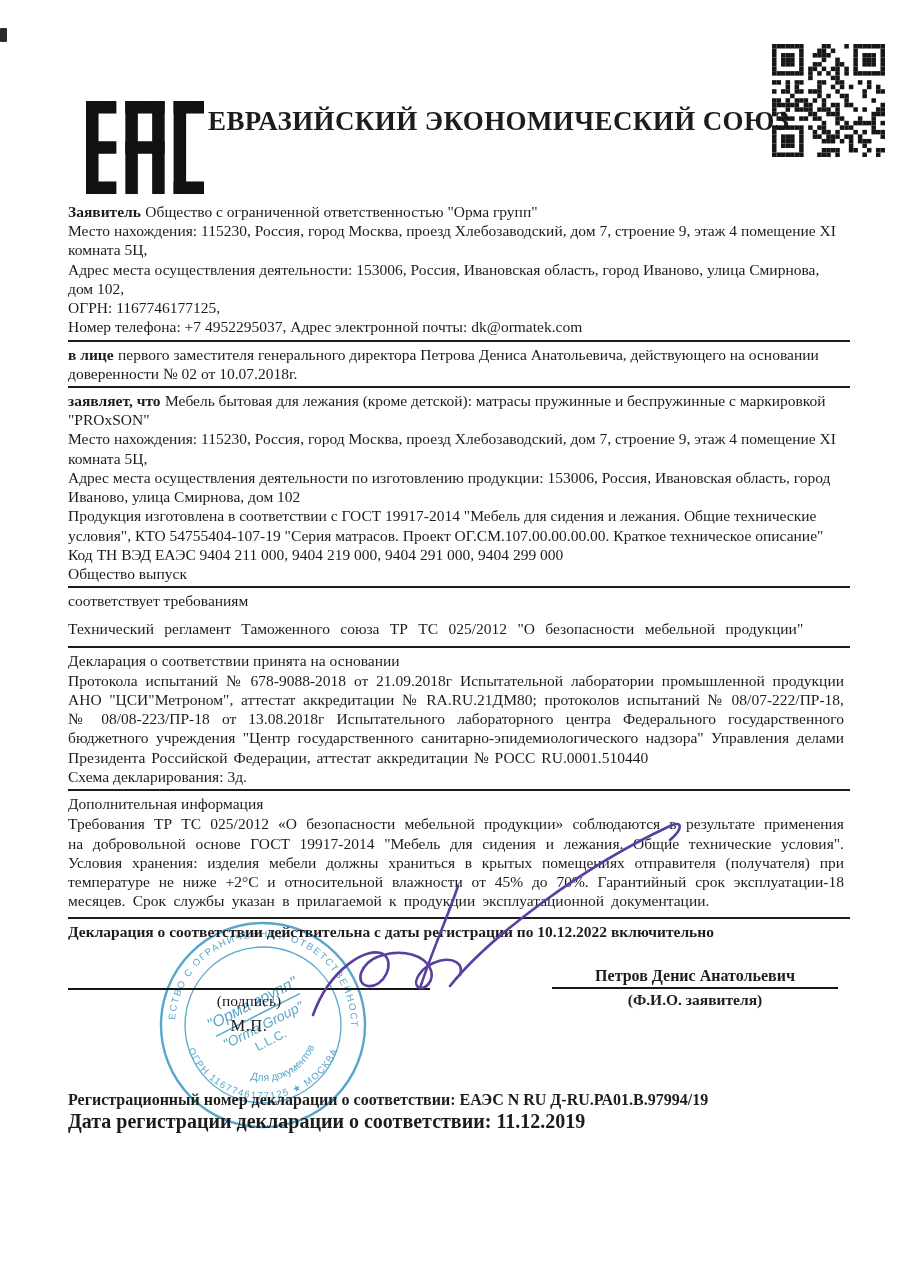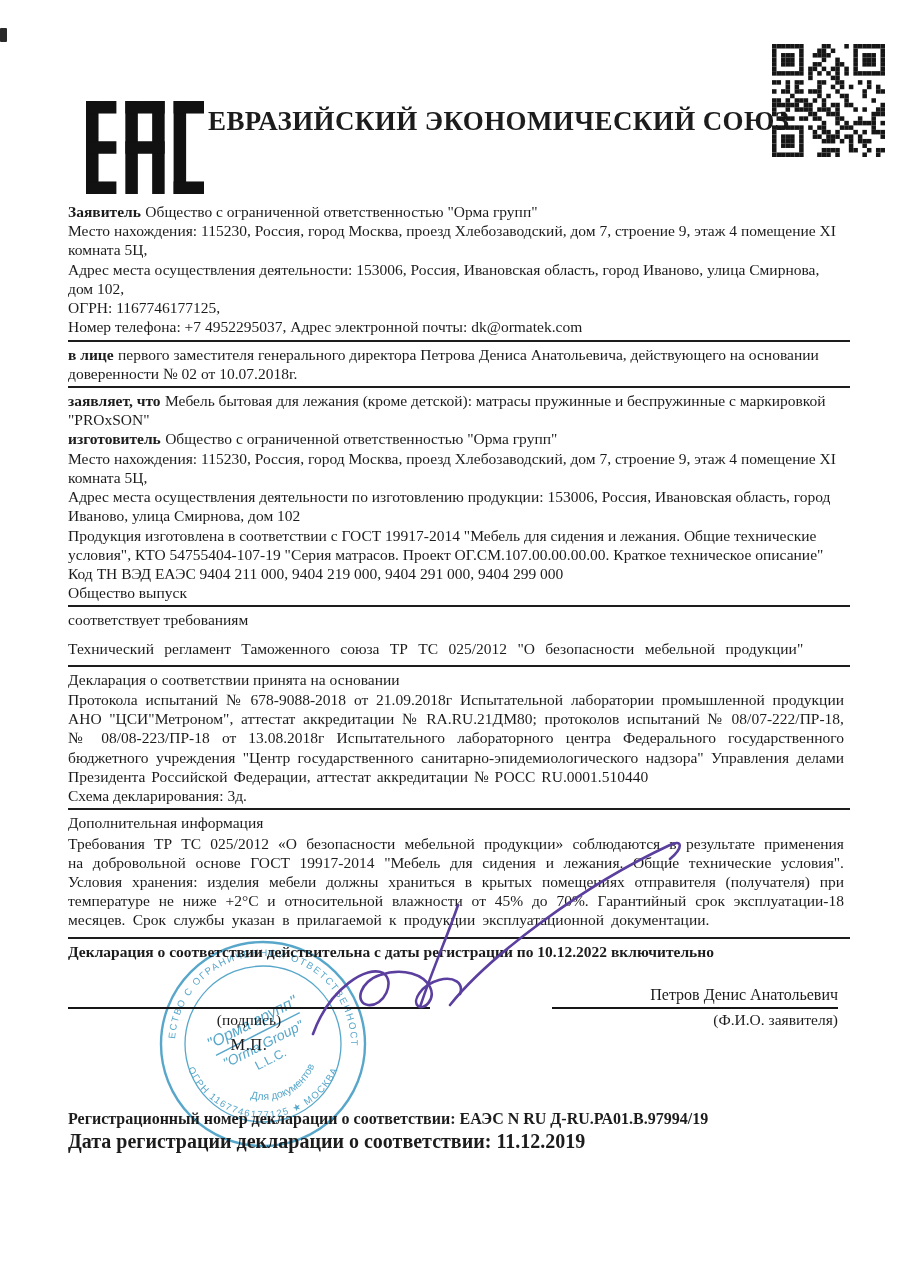--- a/index.html
+++ b/index.html
@@ -29,21 +29,21 @@
   .ws3{word-spacing:.22em;}
   .gap8{height:8px;}
   .gap4{height:4px;}
   .validity{font-weight:bold;position:relative;z-index:2;margin-top:4px;}
   
   .sig-area{position:relative;height:132px;margin-top:16px;}
   .sig-left{position:absolute;left:0;top:4px;width:362px;text-align:center;z-index:2;}
   .sig-line{height:26px;border-bottom:2px solid #161616;}
   .cap{font-size:15.5px;margin-top:1px;}
   .mp{margin-top:6px;font-size:16.5px;letter-spacing:.5px;}
-  .sig-right{position:absolute;right:6px;top:4px;width:286px;text-align:right;z-index:2;}
+  .sig-right{position:absolute;right:6px;top:4px;width:286px;text-align:center;z-index:2;font-weight:bold;}
   .fio{font-size:16px;padding:4px 0 2px;border-bottom:2px solid #161616;white-space:nowrap;}
   .stamp-wrap{position:absolute;left:88px;top:-40px;width:214px;height:214px;z-index:1;opacity:.92;}
   .sign-wrap{position:absolute;left:150px;top:-158px;width:480px;height:250px;z-index:3;pointer-events:none;}
   
   .regline{font-weight:bold;font-size:16px;margin-top:26px;position:relative;z-index:2;}
   .dateline{font-weight:bold;font-size:20px;margin-top:24px;position:relative;z-index:2;}
 </style>
 </head>
 <body>
 
@@ -374,21 +374,20 @@
     </section>
     <hr class="rule">
 
     <section>
       <p><span class="lbl">в лице</span><span>первого заместителя генерального директора Петрова Дениса Анатольевича, действующего на основании доверенности № 02 от 10.07.2018г.</span></p>
     </section>
     <hr class="rule">
 
     <section>
       <p><span class="lbl">заявляет, что</span><span>Мебель бытовая для лежания (кроме детской): матрасы пружинные и беспружинные с маркировкой "PROxSON"</span></p>
-      <p><span class="lbl">изготовитель</span><span>Общество с ограниченной ответственностью "Орма групп"</span></p>
       <div class="tline">Место нахождения: 115230, Россия, город Москва, проезд Хлебозаводский, дом 7, строение 9, этаж 4 помещение XI комната 5Ц,</div>
       <div class="tline">Адрес места осуществления деятельности по изготовлению продукции: 153006, Россия, Ивановская область, город Иваново, улица Смирнова, дом 102</div>
       <div class="tline">Продукция изготовлена в соответствии с ГОСТ 19917-2014 "Мебель для сидения и лежания. Общие технические условия", КТО 54755404-107-19 "Серия матрасов. Проект ОГ.СМ.107.00.00.00.00. Краткое техническое описание"</div>
       <div class="tline">Код ТН ВЭД ЕАЭС 9404 211 000, 9404 219 000, 9404 291 000, 9404 299 000</div>
       <div class="tline">Общество выпуск</div>
     </section>
     <hr class="rule">
 
     <section>
       <div class="hdg">соответствует требованиям</div>

